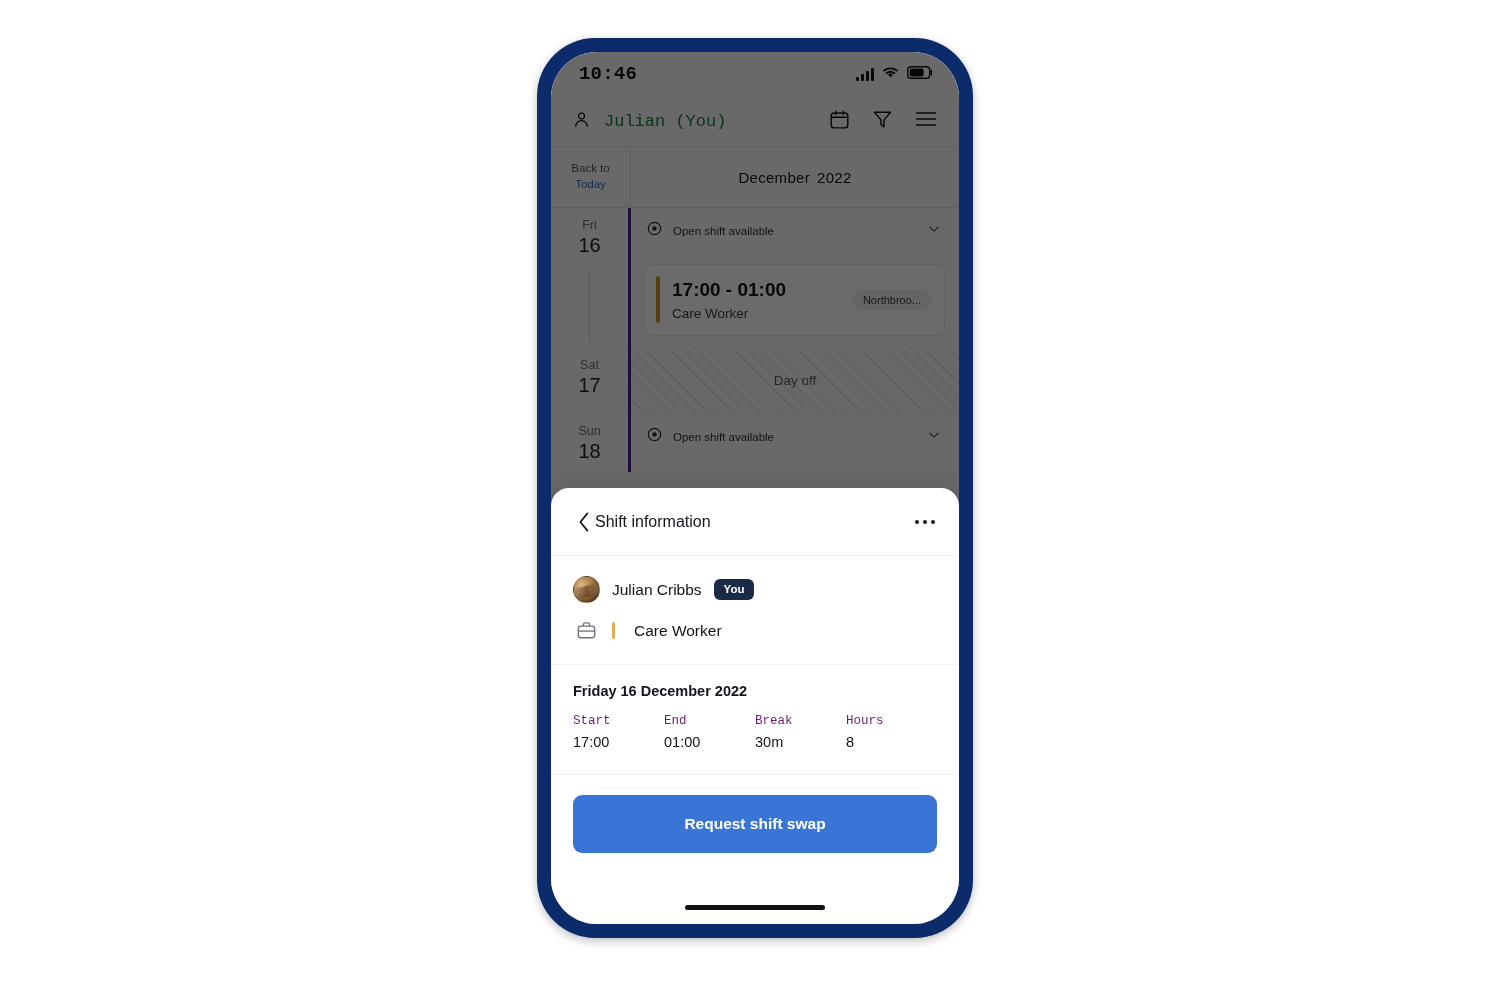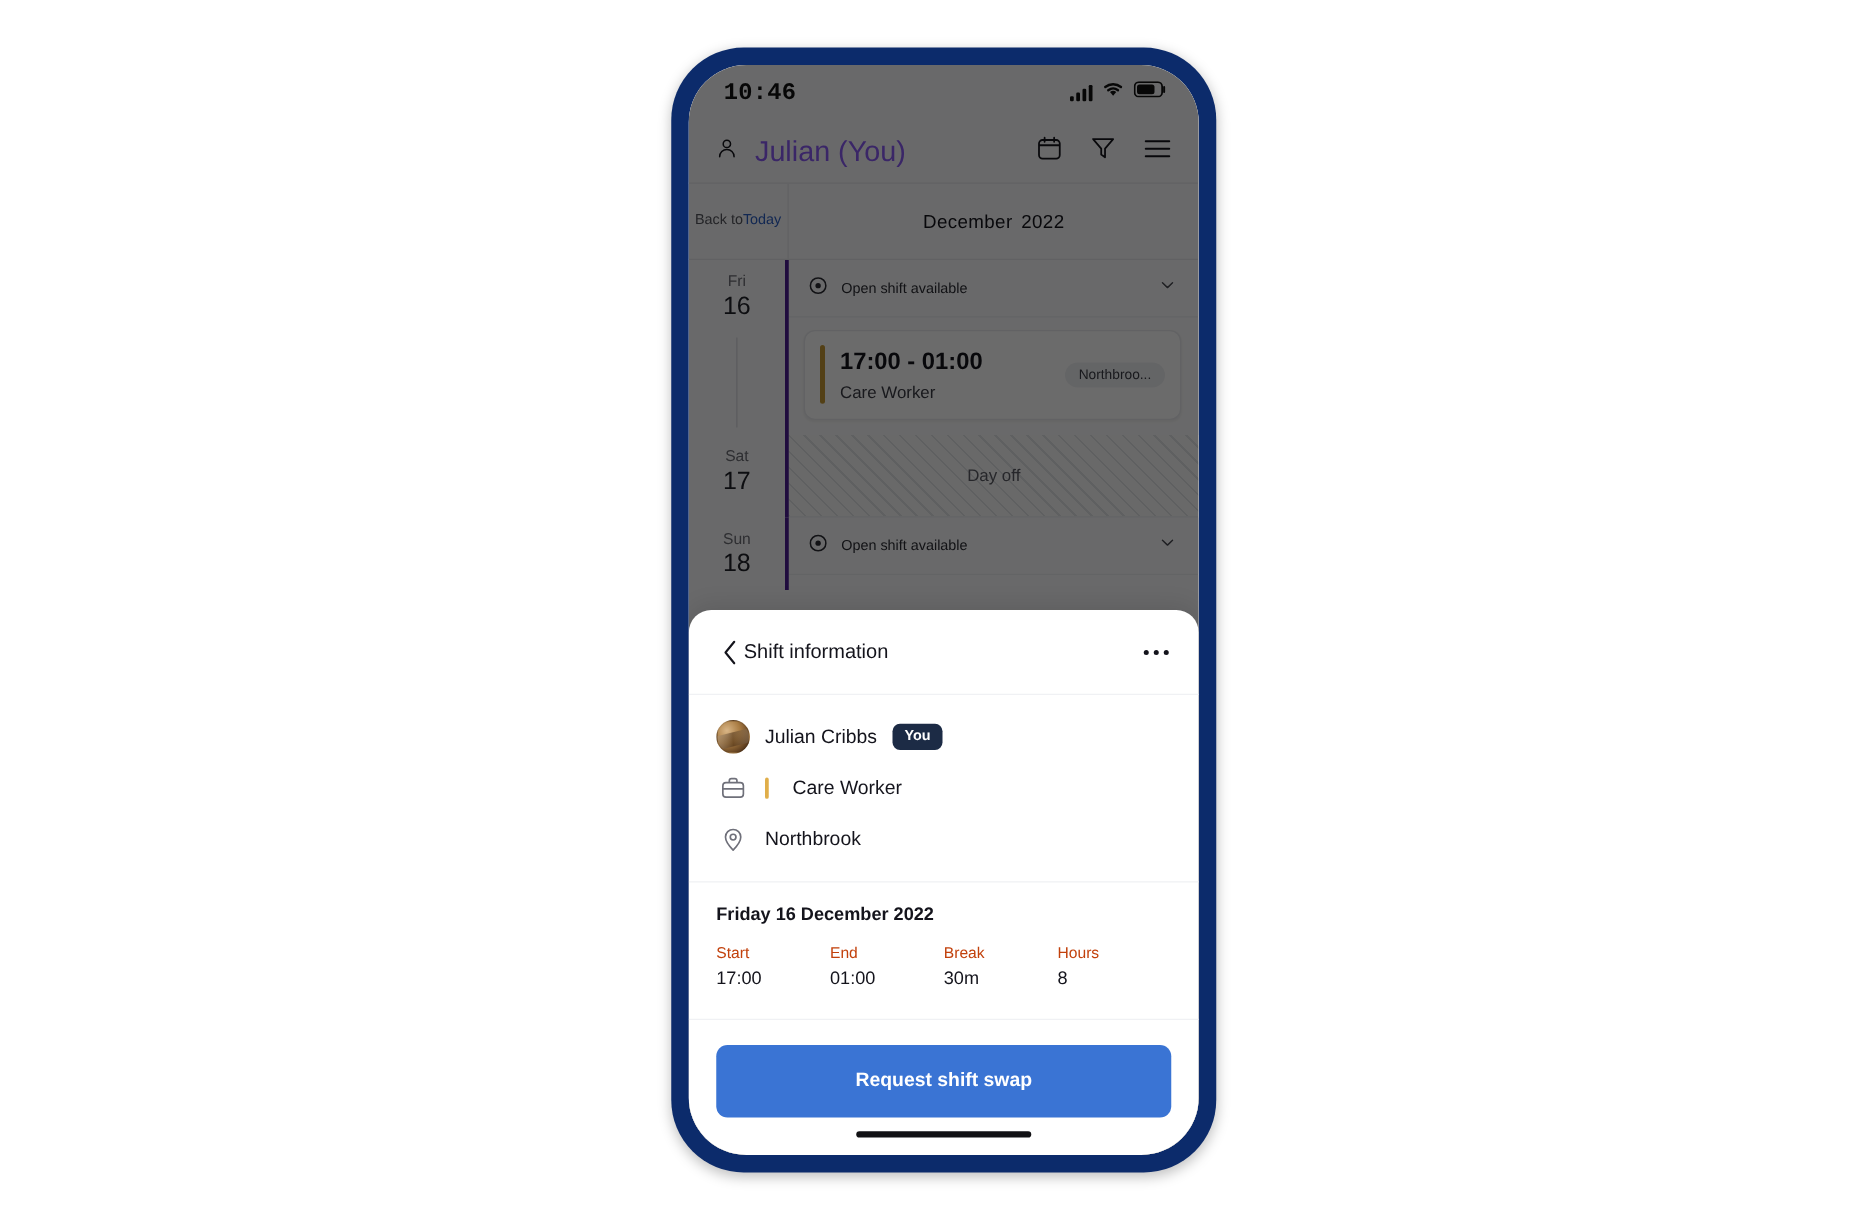--- a/index.html
+++ b/index.html
@@ -71,36 +71,37 @@
   .sig-bars i:nth-child(4){height:13px;}
 
   
   #app-header {
     height: 50px;
     display: flex; align-items: center;
     padding: 0 22px 0 22px;
     gap: 10px;
   }
   #app-header .user-name {
-    font-size: 23px; color: #8b5cf6; font-weight: 400;
+    font-size: 17px; color: #15803d; font-weight: 400;
     margin-left: 4px;
+    font-family: Liberation Mono, monospace;
   }
   #app-header .spacer { flex: 1; }
   #app-header .hdr-icons { display: flex; align-items: center; gap: 22px; }
 
   
   #month-bar {
     display: flex;
     border-top: 1px solid #e7e8ec;
     border-bottom: 1px solid #e7e8ec;
     height: 62px;
   }
   #back-to-today {
     width: 80px;
-    display: flex; flex-direction: row;
+    display: flex; flex-direction: column;
     align-items: center; justify-content: center;
     border-right: 1px solid #e7e8ec;
     line-height: 1.35;
   }
   #back-to-today .l1 { font-size: 11.5px; color: #55565e; }
   #back-to-today .l2 { font-size: 11.5px; color: #2d5fc4; }
   #month-label {
     flex: 1;
     display: flex; align-items: center; justify-content: center;
     font-size: 15px; color: #14141c;
@@ -259,21 +260,21 @@
   #when-block {
     padding: 18px 22px 20px 22px;
     border-bottom: 1px solid #f0f1f4;
   }
   #when-date {
     font-size: 14.5px; font-weight: 700; color: #14141c;
     margin-bottom: 14px;
   }
   #when-grid { display: flex; }
   #when-grid .cell { width: 92px; }
-  #when-grid .cell .k { font-size: 12.5px; color: #c2410c; line-height: 1.35; }
+  #when-grid .cell .k { font-size: 12.5px; color: #701a75; line-height: 1.35; font-family: Liberation Mono, monospace; }
   #when-grid .cell .v { font-size: 14.5px; color: #14141c; line-height: 1.5; margin-top: 2px; }
 
   #sheet-action { padding: 20px 22px 0 22px; }
   #request-swap-btn {
     width: 100%;
     height: 58px;
     border: none;
     border-radius: 9px;
     background: #3a74d4;
     color: #ffffff;
@@ -466,29 +467,20 @@
             <svg width="21" height="21" viewBox="0 0 22 22">
               <rect x="2.4" y="6.4" width="17.2" height="12.2" rx="2.6" fill="none" stroke="#6f707a" stroke-width="1.4"></rect>
               <path d="M7.8 6.4 V4.8 a1.8 1.8 0 0 1 1.8 -1.8 h2.8 a1.8 1.8 0 0 1 1.8 1.8 V6.4" fill="none" stroke="#6f707a" stroke-width="1.4"></path>
               <path d="M2.4 11.6 h17.2" stroke="#6f707a" stroke-width="1.4"></path>
             </svg>
           </span>
           <span class="role-accent"></span>
           <span class="role-text">Care Worker</span>
         </div>
 
-        <div class="who-line">
-          <span class="icon-slot">
-            <svg width="21" height="21" viewBox="0 0 22 22">
-              <path d="M11 20 C11 20 17.4 13.6 17.4 9.1 A6.4 6.4 0 0 0 4.6 9.1 C4.6 13.6 11 20 11 20 Z" fill="none" stroke="#6f707a" stroke-width="1.4" stroke-linejoin="round"></path>
-              <circle cx="11" cy="9.1" r="2.4" fill="none" stroke="#6f707a" stroke-width="1.4"></circle>
-            </svg>
-          </span>
-          <span class="loc-text">Northbrook</span>
-        </div>
       </div>
 
       <div id="when-block">
         <div id="when-date">Friday 16 December 2022</div>
         <div id="when-grid">
           <div class="cell">
             <div class="k">Start</div>
             <div class="v">17:00</div>
           </div>
           <div class="cell">

